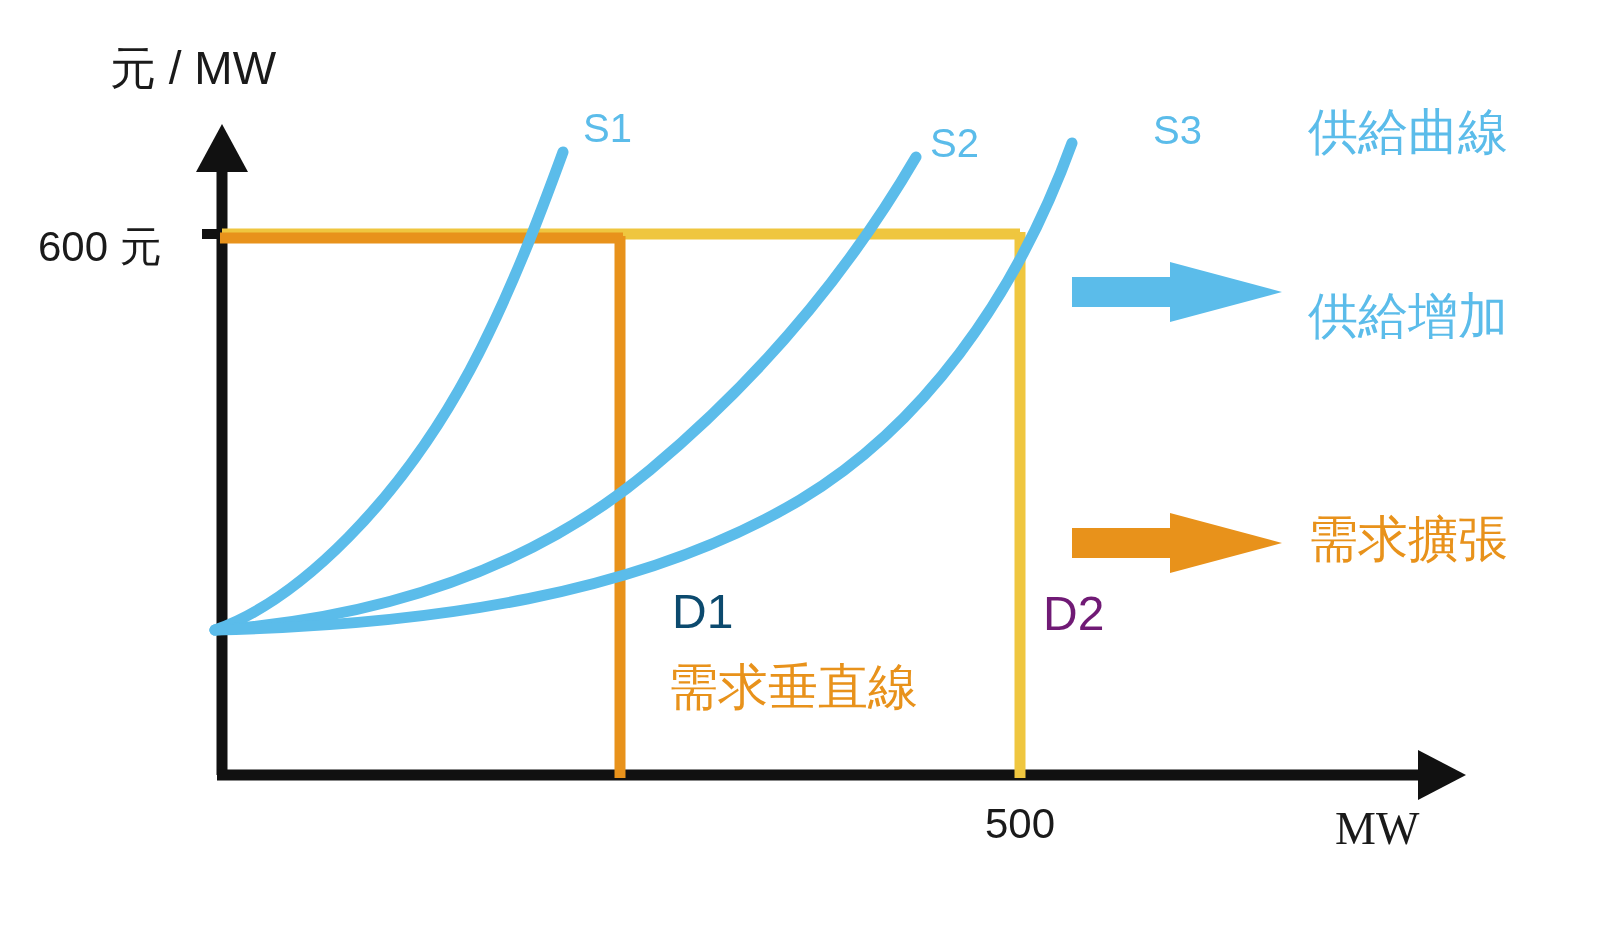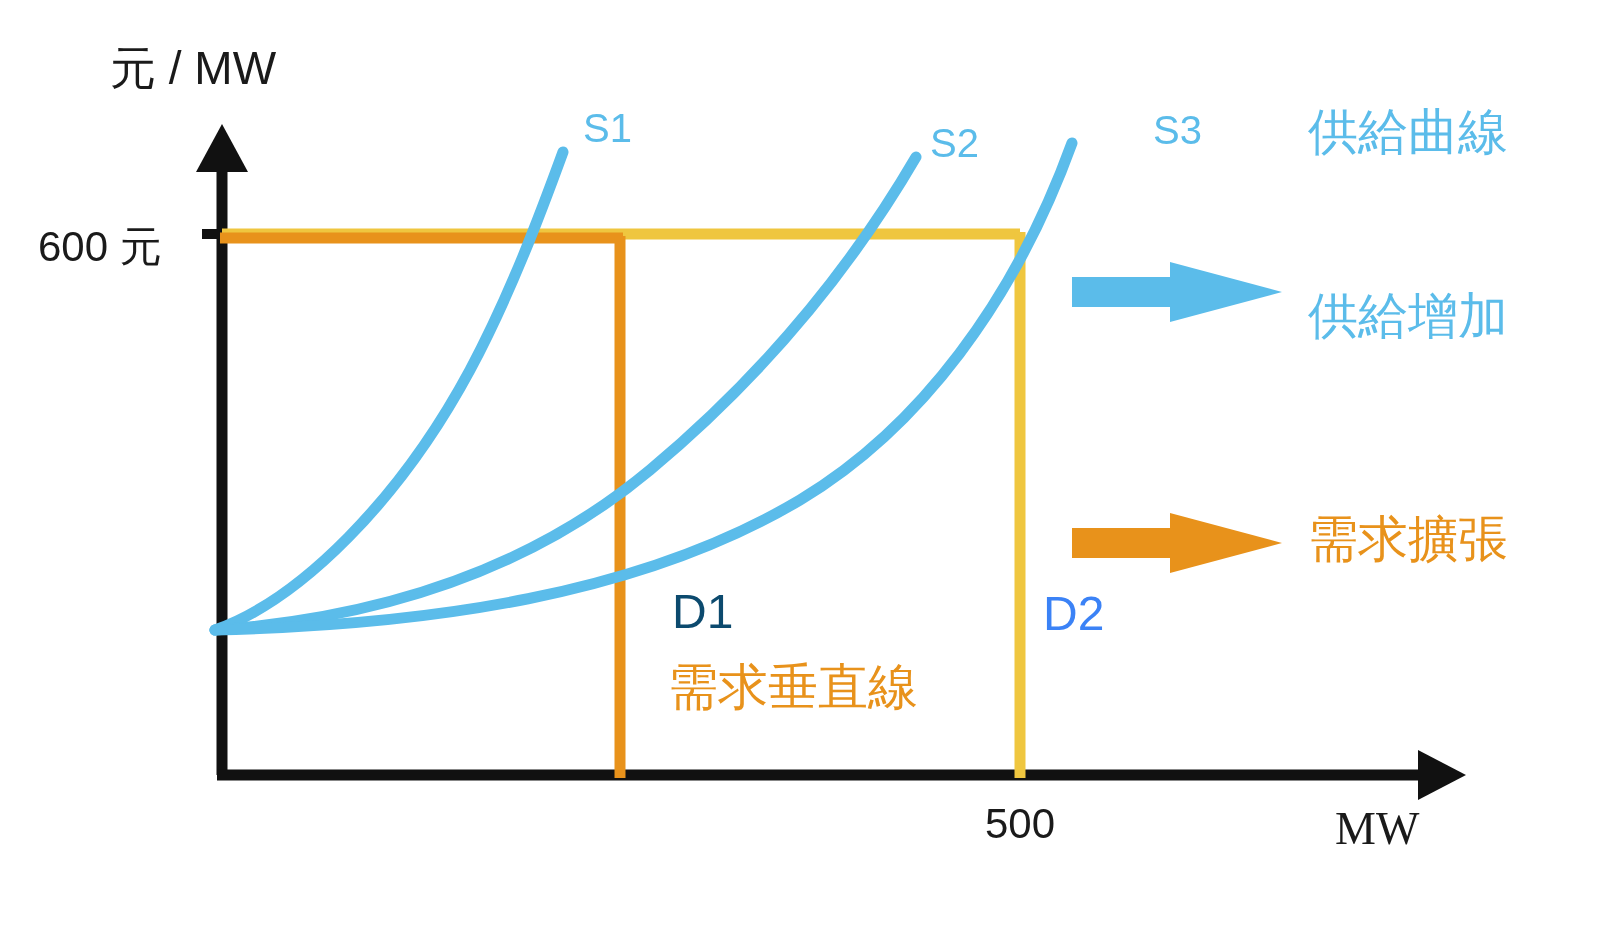--- a/index.html
+++ b/index.html
@@ -56,21 +56,21 @@
     color: #e8921b;
     font-size: 50px;
     font-weight: 400;
   }
   .d1-label {
     color: #0c4a6e;
     font-size: 48px;
     font-weight: 400;
   }
   .d2-label {
-    color: #3b82f6;
+    color: #701a75;
     font-size: 48px;
     font-weight: 400;
   }
   .d1-note {
     color: #e8921b;
     font-size: 50px;
     font-weight: 400;
   }
 </style>
 </head>

